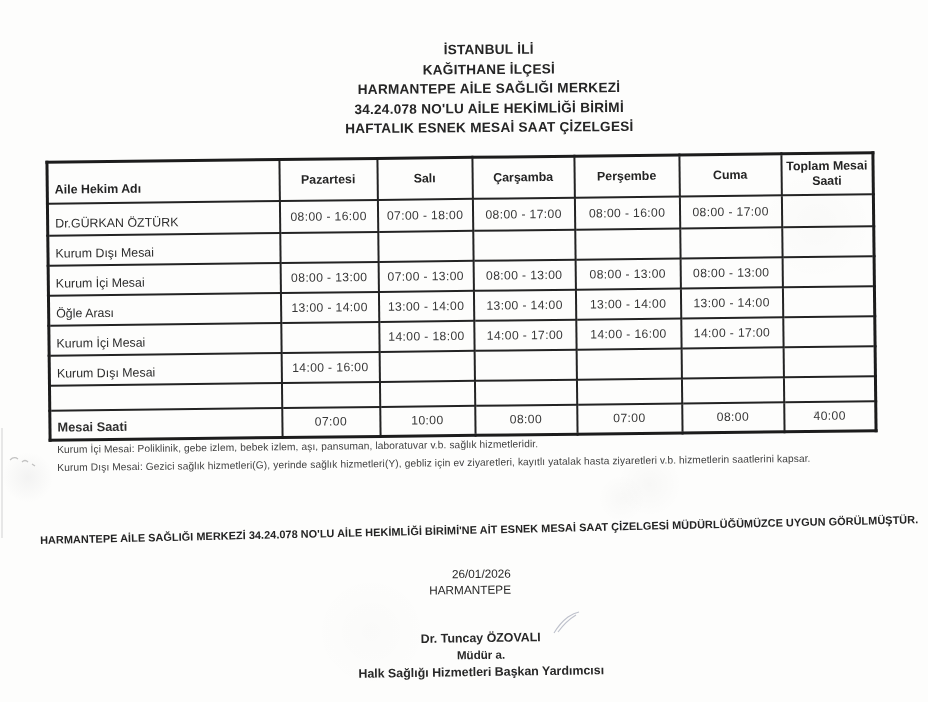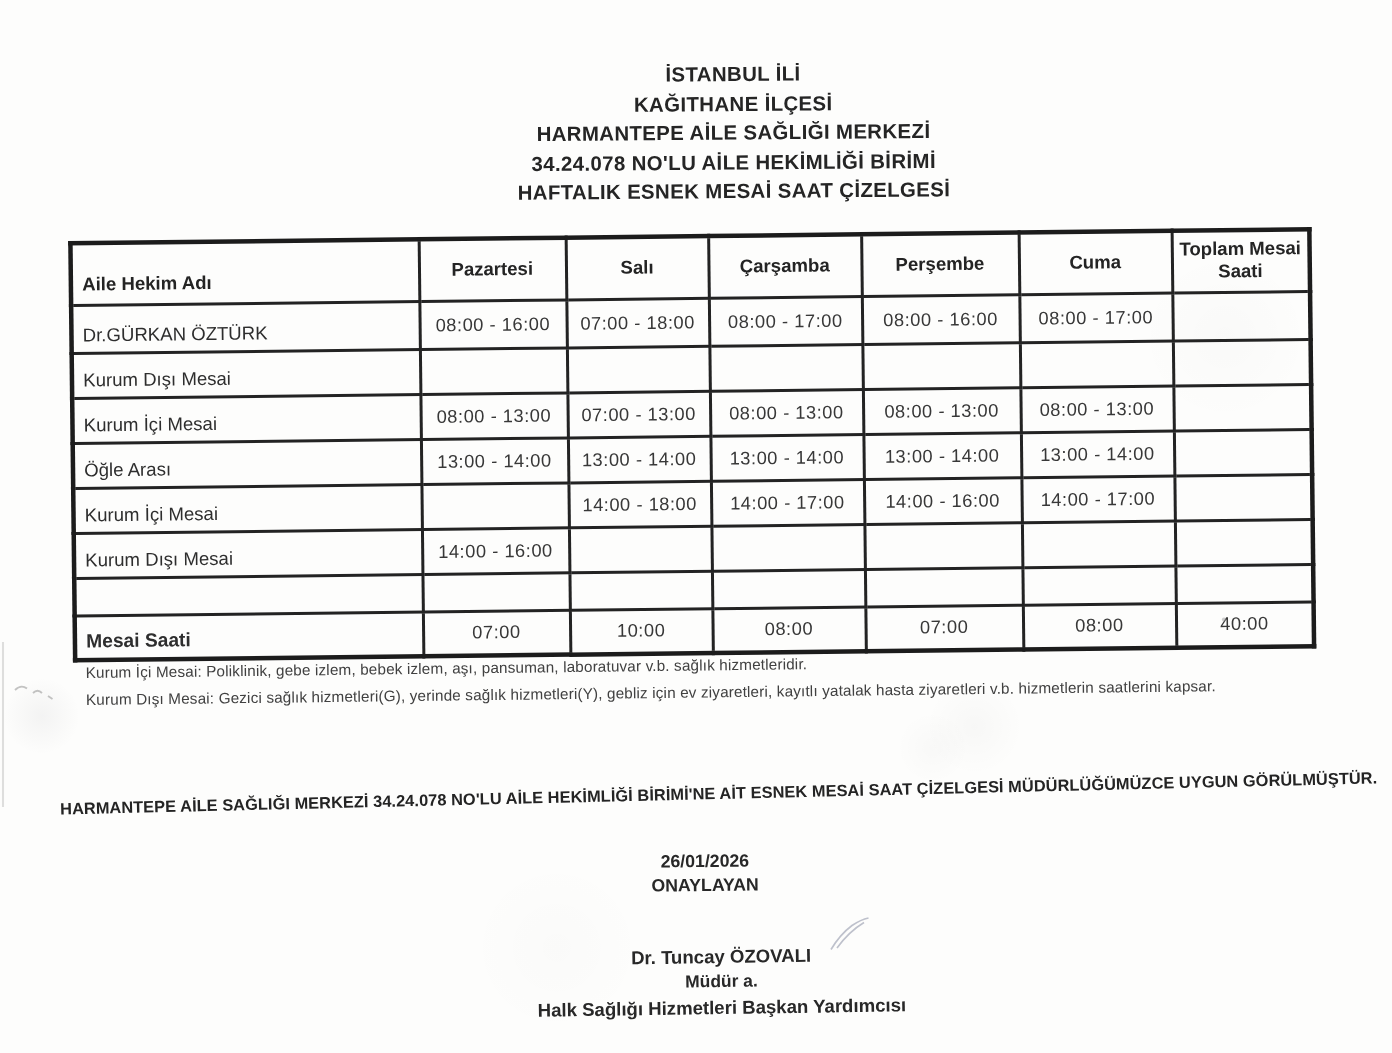--- a/index.html
+++ b/index.html
@@ -66,21 +66,21 @@
   }
   .approval-line{
     position:absolute;left:40px;top:524px;width:848px;
     transform:rotate(-1.35deg);
     text-align:center;font-weight:bold;font-size:10.9px;
     color:#242424;white-space:nowrap;letter-spacing:.05px;
   }
   .date-block{
     position:absolute;left:470px;top:567px;
     transform:translateX(-50%) rotate(-0.6deg);
-    text-align:center;font-weight:bold;font-size:11.8px;line-height:15.5px;
+    text-align:right;font-weight:normal;font-size:11.8px;line-height:15.5px;
     color:#282828;white-space:nowrap;
   }
   .signature-block{
     position:absolute;left:481px;top:630px;
     transform:translateX(-50%) rotate(-0.85deg);
     text-align:center;color:#282828;white-space:nowrap;
   }
   .sig-name{font-weight:bold;font-size:12.4px;line-height:17px;}
   .sig-role{font-weight:bold;font-size:11.6px;line-height:16px;}
   .sig-title{font-weight:bold;font-size:12.4px;line-height:18px;}
@@ -198,21 +198,21 @@
 
 <div class="footnotes">
   <div>Kurum İçi Mesai: Poliklinik, gebe izlem, bebek izlem, aşı, pansuman, laboratuvar v.b. sağlık hizmetleridir.</div>
   <div>Kurum Dışı Mesai: Gezici sağlık hizmetleri(G), yerinde sağlık hizmetleri(Y), gebliz için ev ziyaretleri, kayıtlı yatalak hasta ziyaretleri v.b. hizmetlerin saatlerini kapsar.</div>
 </div>
 
 <div class="approval-line">HARMANTEPE AİLE SAĞLIĞI MERKEZİ 34.24.078 NO'LU AİLE HEKİMLİĞİ BİRİMİ'NE AİT ESNEK MESAİ SAAT ÇİZELGESİ MÜDÜRLÜĞÜMÜZCE UYGUN GÖRÜLMÜŞTÜR.</div>
 
 <div class="date-block">
   <div>26/01/2026</div>
-  <div>ONAYLAYAN</div>
+  <div>HARMANTEPE</div>
 </div>
 
 <div class="signature-block">
   <div class="sig-name">Dr. Tuncay ÖZOVALI</div>
   <div class="sig-role">Müdür a.</div>
   <div class="sig-title">Halk Sağlığı Hizmetleri Başkan Yardımcısı</div>
 </div>
 
 <svg class="artifact" style="left:552px;top:603px;" width="50" height="35" viewBox="0 0 50 35">
   <path d="M2 30 Q8 20 16 14 Q22 10 27 9 M6 29 Q14 18 24 12" stroke="#8b90a4" stroke-width="1.1" fill="none" opacity="0.55"></path>

